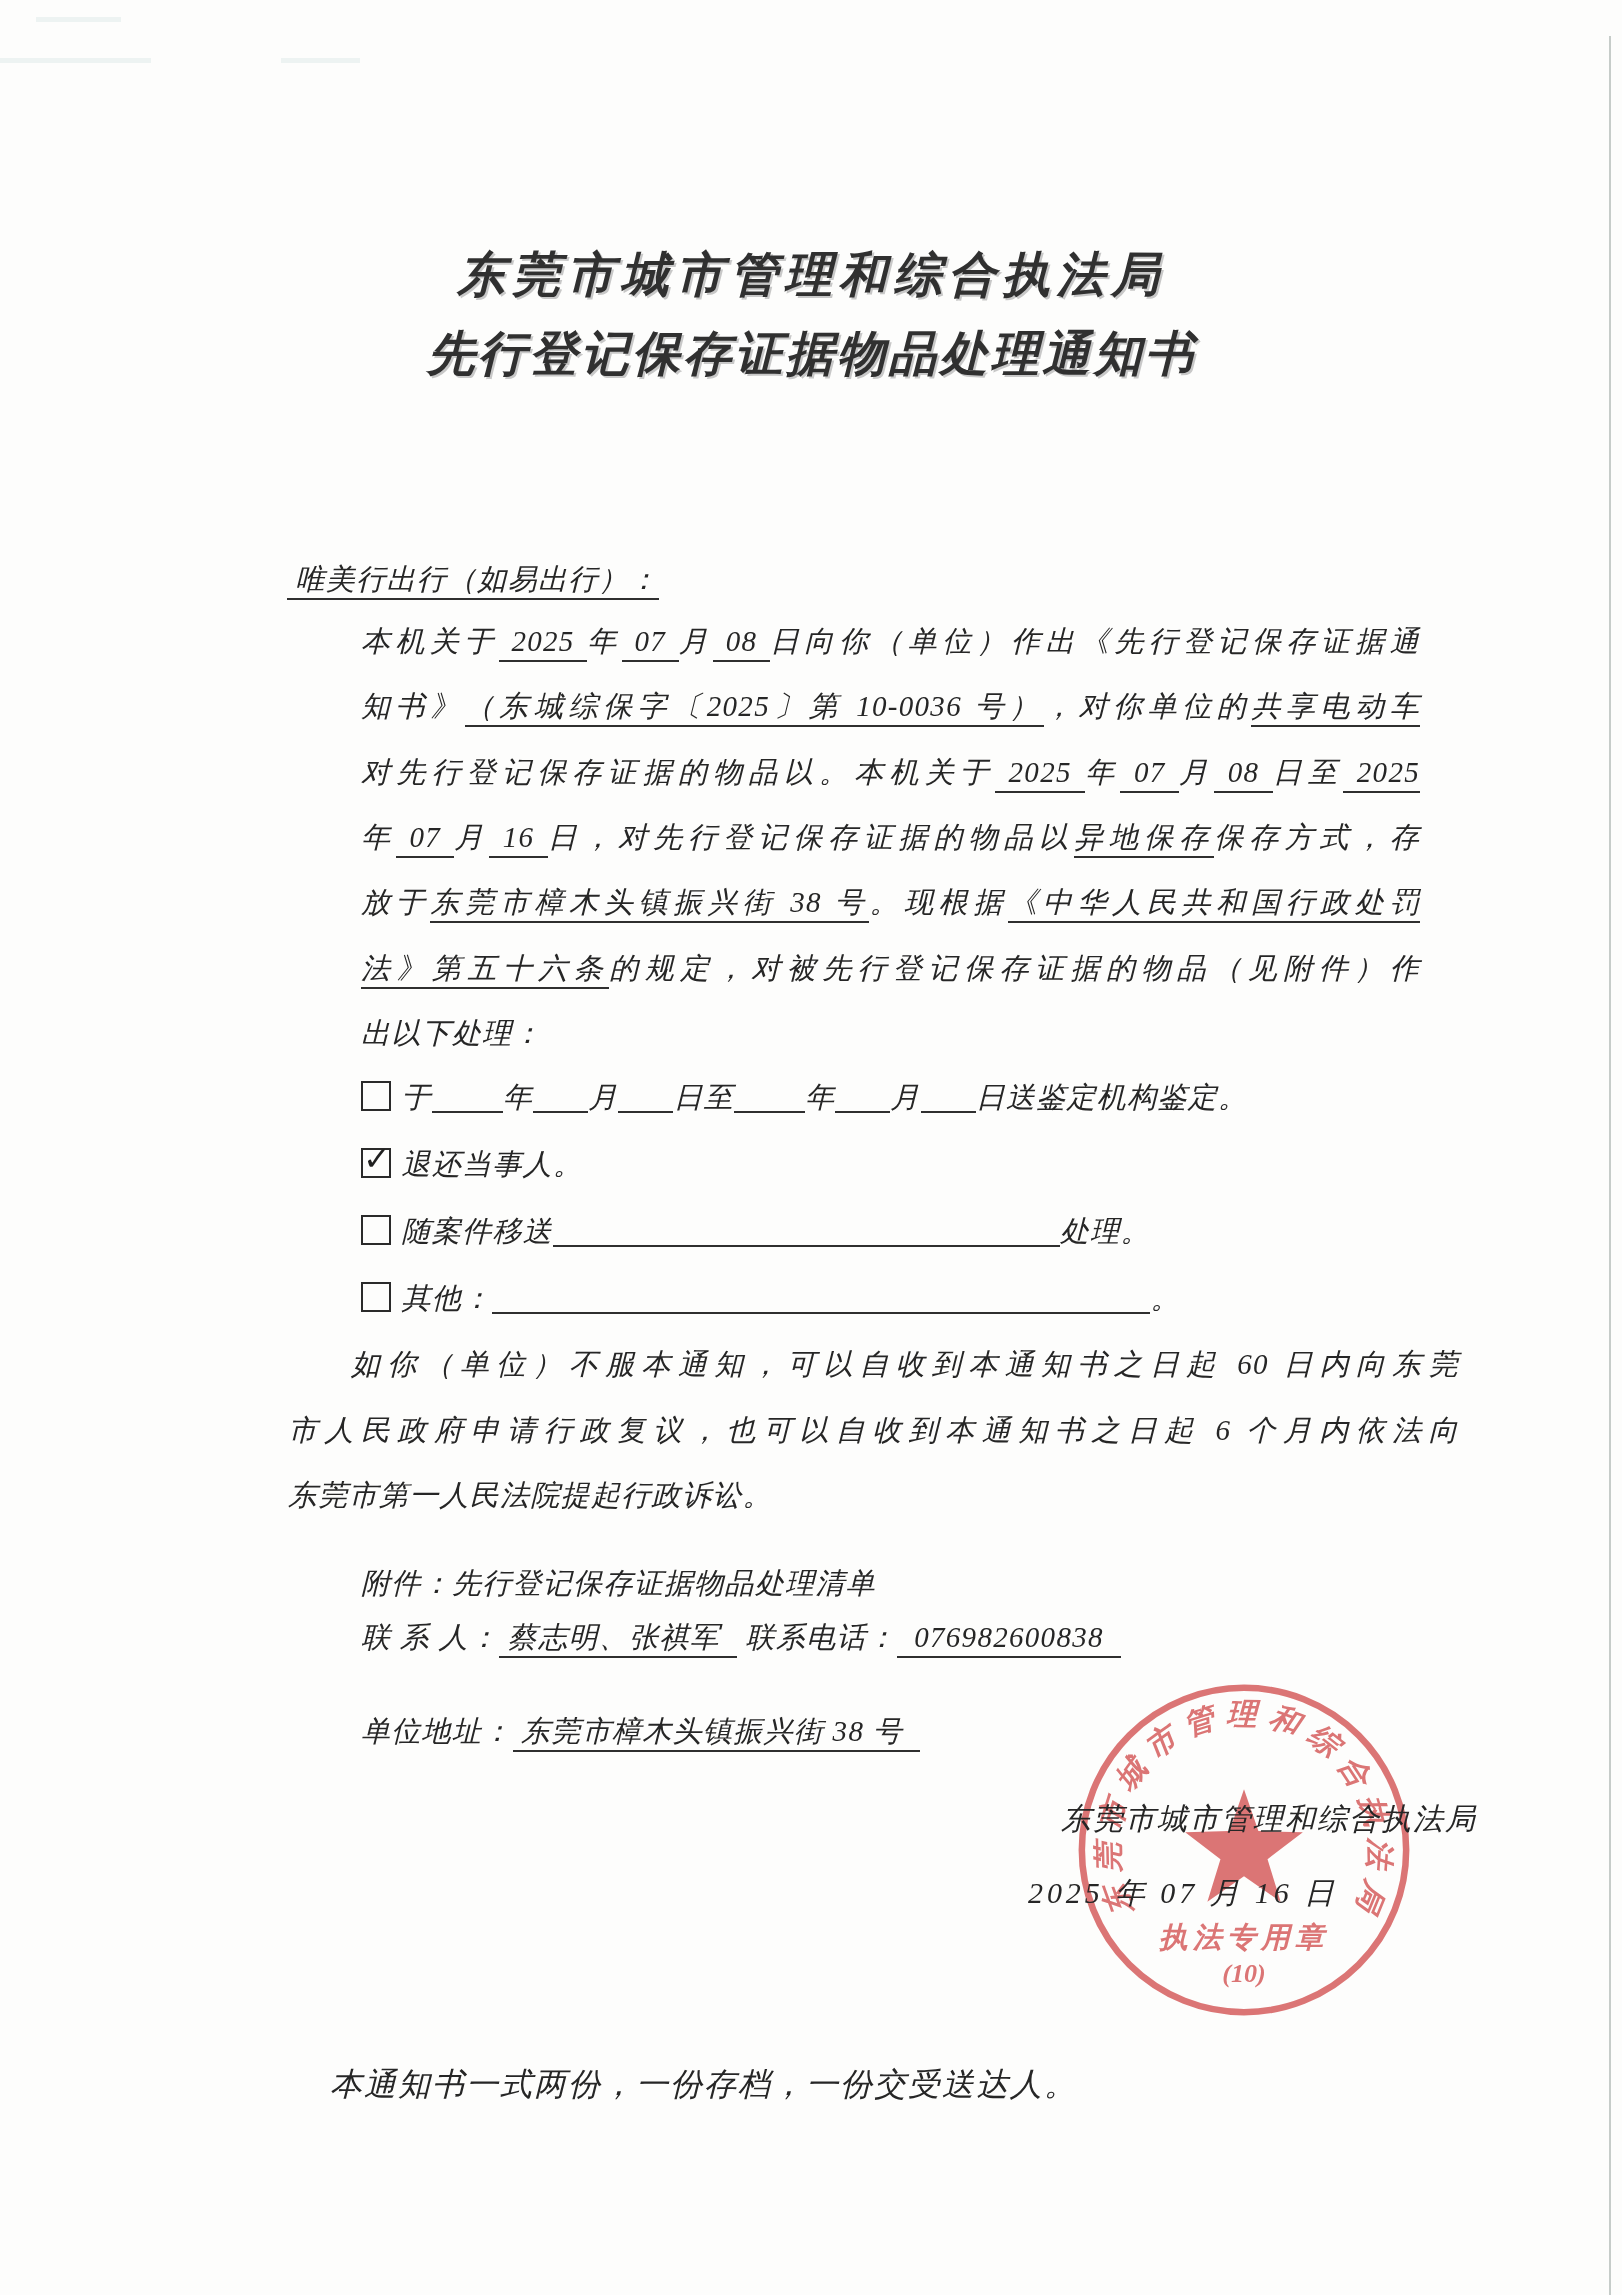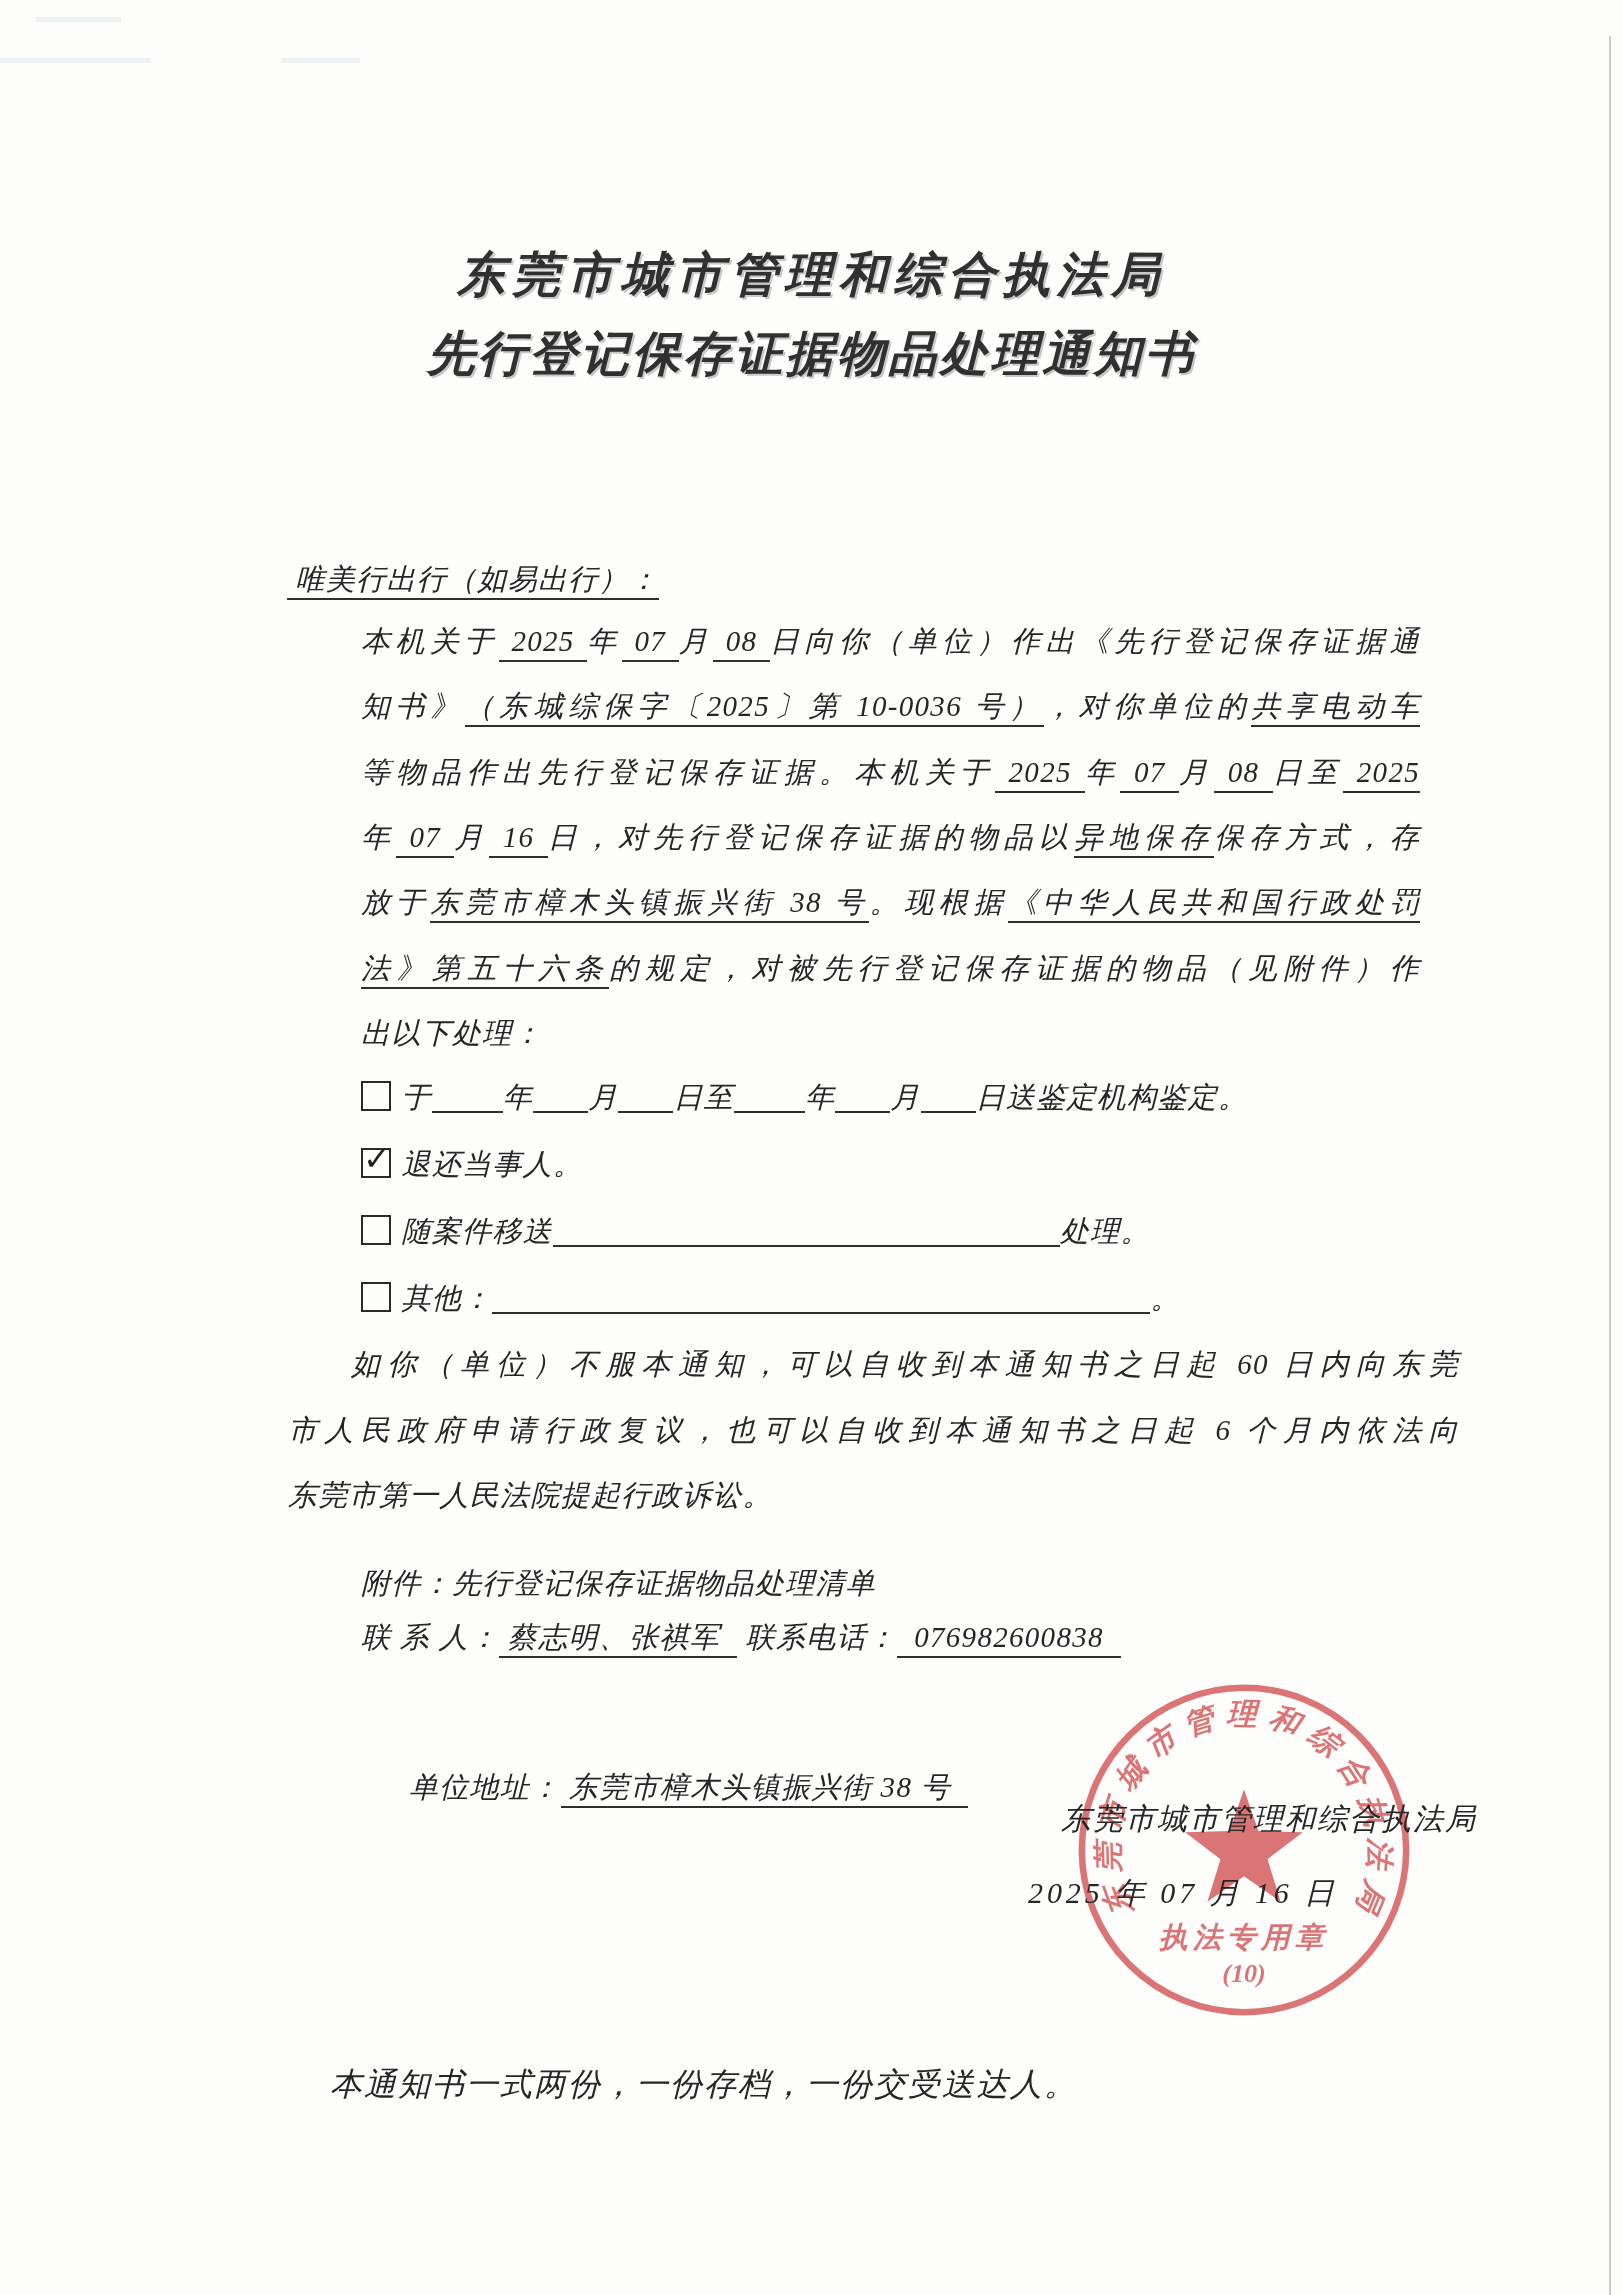--- a/index.html
+++ b/index.html
@@ -57,21 +57,21 @@
     margin-right:10.5px;vertical-align:-3.9px;background:transparent;
   }
   .cb .tick{
     position:absolute;left:0px;top:-7.9px;
     font-size:33px;color:#1f1f1f;line-height:1;
     font-family:"DejaVu Sans",sans-serif;
   }
 
   .attach-line{top:1548px;left:361px;margin-top:16px;}
   .contact-line{top:1618px;left:361px;}
-  .address-line{top:1768px;left:361px;margin-left:48px;}
+  .address-line{top:1712px;left:361px;}
 
   .agency-sign{
     position:absolute;top:1799px;left:1061px;
     font-size:30px;letter-spacing:2px;white-space:nowrap;z-index:3;
   }
   .sign-date{
     position:absolute;top:1873px;left:1028px;
     font-size:30px;letter-spacing:3.9px;white-space:nowrap;z-index:3;
   }
   .footer-note{
@@ -95,21 +95,21 @@
   <div class="top-streak ts3"></div>
 
   <div id="title1" class="title">东莞市城市管理和综合执法局</div>
   <div id="title2" class="title">先行登记保存证据物品处理通知书</div>
 
 
   <div class="line addressee"><span class="u">&nbsp;唯美行出行（如易出行）：</span></div>
 
   <div class="bline just" style="top:622px"><span>本机关于</span><span class="u">&nbsp;2025&nbsp;</span><span>年</span><span class="u">&nbsp;07&nbsp;</span><span>月</span><span class="u">&nbsp;08&nbsp;</span><span>日向你（单位）作出《先行登记保存证据通</span></div>
   <div class="bline just" style="top:687px"><span>知书》</span><span class="u">（东城综保字〔2025〕第 10-0036 号）</span><span>，对你单位的</span><span class="u">共享电动车</span></div>
-  <div class="bline just" style="top:753px"><span>等物品作出先行登记保存证据。本机关于</span><span class="u">&nbsp;2025&nbsp;</span><span>年</span><span class="u">&nbsp;07&nbsp;</span><span>月</span><span class="u">&nbsp;08&nbsp;</span><span>日至</span><span class="u">&nbsp;2025</span></div>
+  <div class="bline just" style="top:753px"><span>对先行登记保存证据的物品以。本机关于</span><span class="u">&nbsp;2025&nbsp;</span><span>年</span><span class="u">&nbsp;07&nbsp;</span><span>月</span><span class="u">&nbsp;08&nbsp;</span><span>日至</span><span class="u">&nbsp;2025</span></div>
   <div class="bline just" style="top:818px"><span>年</span><span class="u">&nbsp;07&nbsp;</span><span>月</span><span class="u">&nbsp;16&nbsp;</span><span>日，对先行登记保存证据的物品以</span><span class="u">异地保存</span><span>保存方式，存</span></div>
   <div class="bline just" style="top:883px"><span>放于</span><span class="u">东莞市樟木头镇振兴街 38 号</span><span>。现根据</span><span class="u">《中华人民共和国行政处罚</span></div>
   <div class="bline just" style="top:949px"><span class="u">法》第五十六条</span><span>的规定，对被先行登记保存证据的物品（见附件）作</span></div>
   <div class="bline" style="top:1014px"><span>出以下处理：</span></div>
 
   <div class="bline" style="top:1078px"><span class="cb"></span><span>于</span><span class="blank" style="width: 71px;"></span><span>年</span><span class="blank" style="width: 55px;"></span><span>月</span><span class="blank" style="width: 55px;"></span><span>日至</span><span class="blank" style="width: 71px;"></span><span>年</span><span class="blank" style="width: 55px;"></span><span>月</span><span class="blank" style="width: 55px;"></span><span>日送鉴定机构鉴定。</span></div>
   <div class="bline" style="top:1145px"><span class="cb"><span class="tick">✓</span></span><span>退还当事人。</span></div>
   <div class="bline" style="top:1212px"><span class="cb"></span><span>随案件移送</span><span class="blank" style="width: 507px;"></span><span>处理。</span></div>
   <div class="bline" style="top:1279px"><span class="cb"></span><span>其他：</span><span class="blank" style="width: 658px;"></span><span>。</span></div>
 

